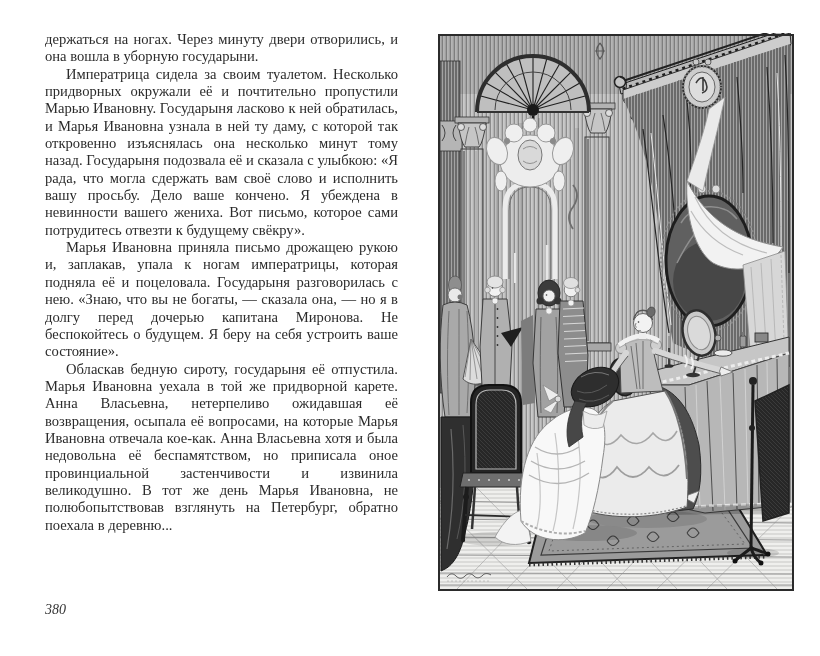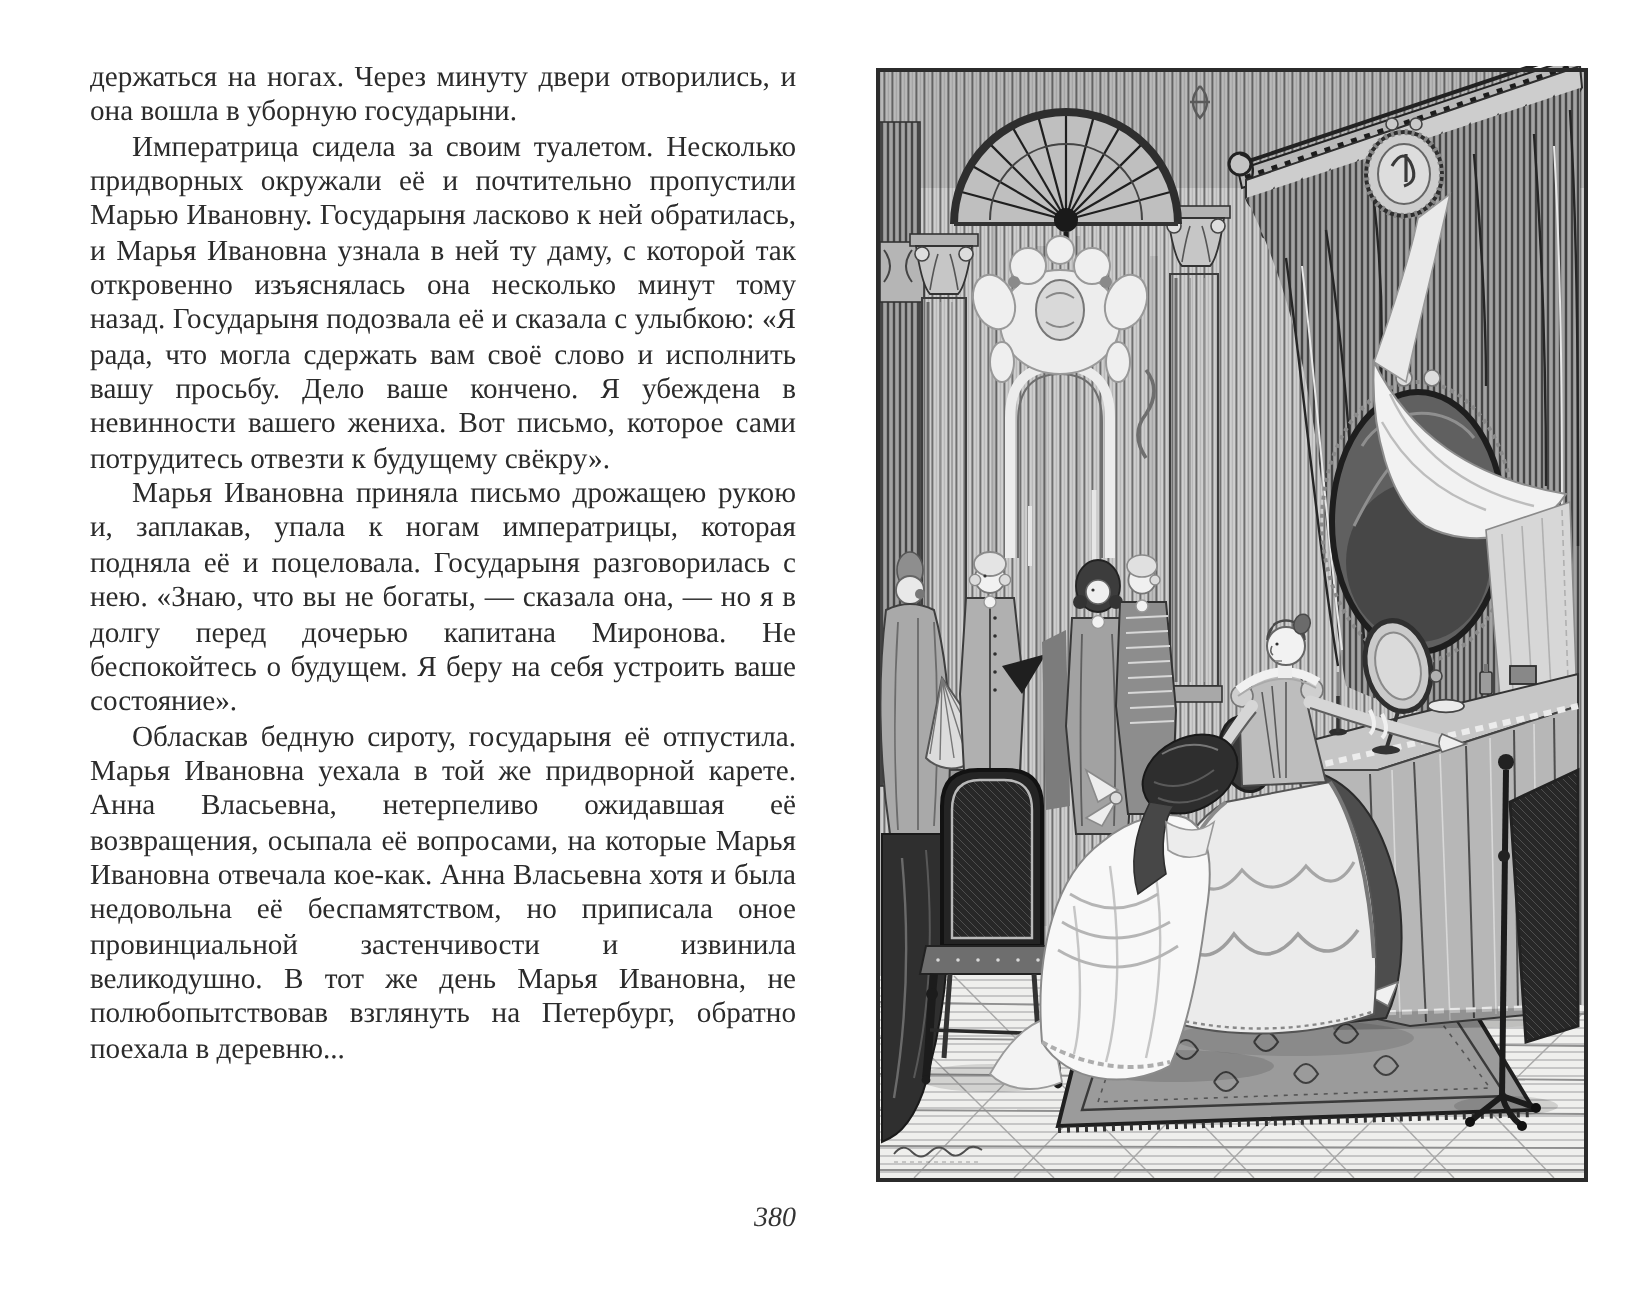--- a/index.html
+++ b/index.html
@@ -12,21 +12,21 @@
   .spread{position:relative;width:728px;height:656px;background:#ffffff;}
   .text-col{
     position:absolute;left:45px;top:31px;width:353px;
     color:#2b2b2b;font-size:14.6px;line-height:17.35px;
     text-align:justify;
   }
   .text-col p{margin:0;text-indent:21px;}
   .text-col p.no-indent{text-indent:0;}
   .page-num{
     position:absolute;left:45px;top:602px;width:353px;
-    text-align:right;font-style:italic;font-size:14px;color:#333;
+    text-align:left;font-style:italic;font-size:14px;color:#333;
   }
   .illustration{position:absolute;left:437px;top:33px;}
 </style>
 </head>
 <body>
 
 <div class="spread">
 
   <div class="text-col">
     <p class="no-indent">держаться на ногах. Через минуту двери отворились, и она вошла в уборную государыни.</p>

